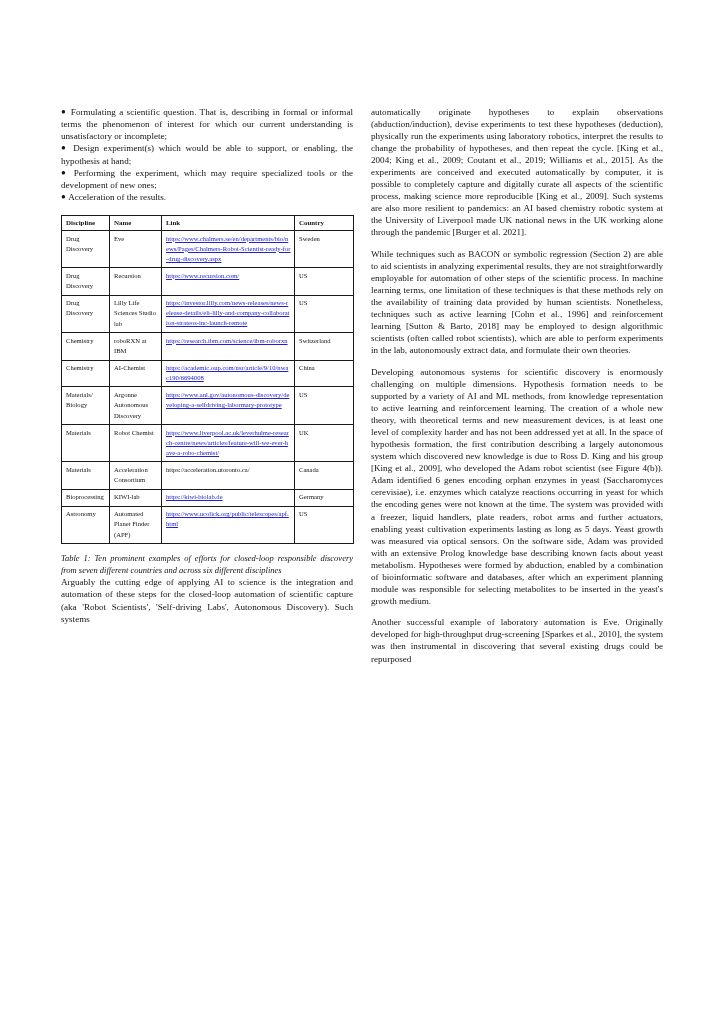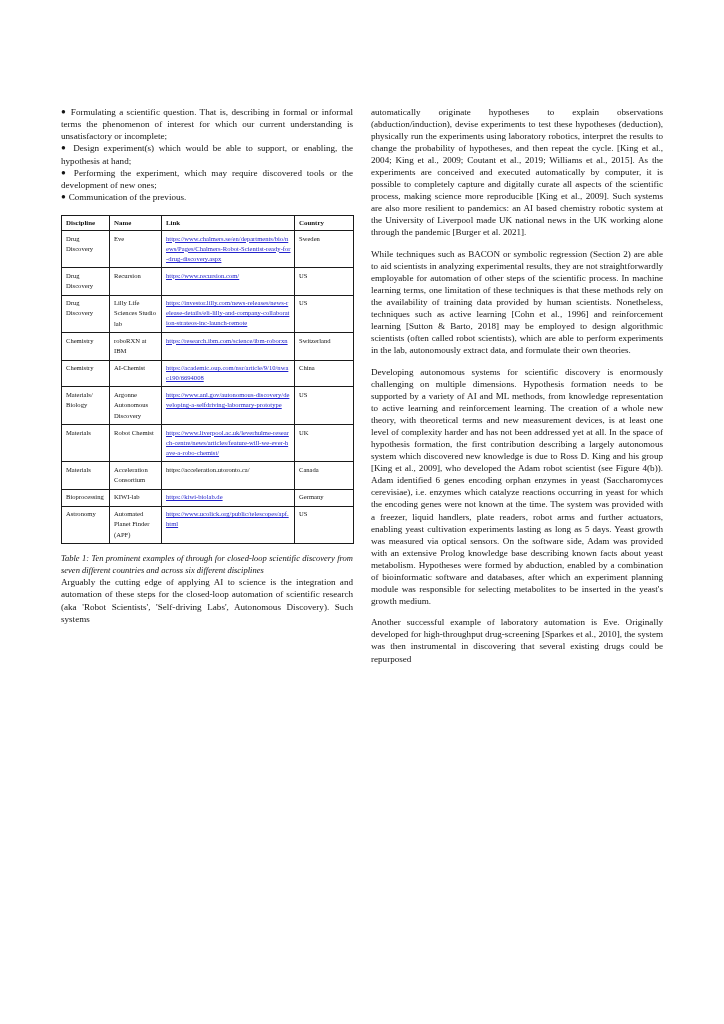--- a/index.html
+++ b/index.html
@@ -114,25 +114,25 @@
         <p class="body">
           <span class="bullet-dot">●</span>
           <span>Formulating a scientific question. That is, describing in formal or informal terms the phenomenon of interest for which our current understanding is unsatisfactory or incomplete;</span>
         </p>
         <p class="body">
           <span class="bullet-dot">●</span>
           <span>Design experiment(s) which would be able to support, or enabling, the hypothesis at hand;</span>
         </p>
         <p class="body">
           <span class="bullet-dot">●</span>
-          <span>Performing the experiment, which may require discovered tools or the development of new ones;</span>
-        </p>
-        <p class="body">
-          <span class="bullet-dot">●</span>
-          <span>Communication of the previous.</span>
+          <span>Performing the experiment, which may require specialized tools or the development of new ones;</span>
+        </p>
+        <p class="body">
+          <span class="bullet-dot">●</span>
+          <span>Acceleration of the results.</span>
         </p>
       </div>
 
       <table class="reftable">
         <colgroup>
           <col class="c-disc">
             <col class="c-name">
             <col class="c-link">
             <col class="c-ctry">
         </colgroup>
@@ -221,23 +221,23 @@
             <td>Astronomy</td>
             <td class="cell-name">Automated Planet Finder (APF)</td>
             <td>
                 <span class="link">https://www.ucolick.org/public/telescopes/apf.html</span>
               </td>
             <td>US</td>
           </tr>
         </tbody>
       </table>
 
-      <div class="caption">Table 1: Ten prominent examples of through for closed-loop scientific discovery from seven different countries and across six different disciplines</div>
-
-      <p class="body after-table">Arguably the cutting edge of applying AI to science is the integration and automation of these steps for the closed-loop automation of scientific research (aka 'Robot Scientists', 'Self-driving Labs', Autonomous Discovery). Such systems</p>
+      <div class="caption">Table 1: Ten prominent examples of efforts for closed-loop responsible discovery from seven different countries and across six different disciplines</div>
+
+      <p class="body after-table">Arguably the cutting edge of applying AI to science is the integration and automation of these steps for the closed-loop automation of scientific capture (aka 'Robot Scientists', 'Self-driving Labs', Autonomous Discovery). Such systems</p>
     </div>
 
     <div class="col">
       <p class="body">automatically originate hypotheses to explain observations (abduction/induction), devise experiments to test these hypotheses (deduction), physically run the experiments using laboratory robotics, interpret the results to change the probability of hypotheses, and then repeat the cycle. [King et al., 2004; King et al., 2009; Coutant et al., 2019; Williams et al., 2015]. As the experiments are conceived and executed automatically by computer, it is possible to completely capture and digitally curate all aspects of the scientific process, making science more reproducible [King et al., 2009]. Such systems are also more resilient to pandemics: an AI based chemistry robotic system at the University of Liverpool made UK national news in the UK working alone through the pandemic [Burger et al. 2021].</p>
       <p class="body">While techniques such as BACON or symbolic regression (Section 2) are able to aid scientists in analyzing experimental results, they are not straightforwardly employable for automation of other steps of the scientific process. In machine learning terms, one limitation of these techniques is that these methods rely on the availability of training data provided by human scientists. Nonetheless, techniques such as active learning [Cohn et al., 1996] and reinforcement learning [Sutton &amp; Barto, 2018] may be employed to design algorithmic scientists (often called robot scientists), which are able to perform experiments in the lab, autonomously extract data, and formulate their own theories.</p>
       <p class="body">Developing autonomous systems for scientific discovery is enormously challenging on multiple dimensions. Hypothesis formation needs to be supported by a variety of AI and ML methods, from knowledge representation to active learning and reinforcement learning. The creation of a whole new theory, with theoretical terms and new measurement devices, is at least one level of complexity harder and has not been addressed yet at all. In the space of hypothesis formation, the first contribution describing a largely autonomous system which discovered new knowledge is due to Ross D. King and his group [King et al., 2009], who developed the Adam robot scientist (see Figure 4(b)). Adam identified 6 genes encoding orphan enzymes in yeast (Saccharomyces cerevisiae), i.e. enzymes which catalyze reactions occurring in yeast for which the encoding genes were not known at the time. The system was provided with a freezer, liquid handlers, plate readers, robot arms and further actuators, enabling yeast cultivation experiments lasting as long as 5 days. Yeast growth was measured via optical sensors. On the software side, Adam was provided with an extensive Prolog knowledge base describing known facts about yeast metabolism. Hypotheses were formed by abduction, enabled by a combination of bioinformatic software and databases, after which an experiment planning module was responsible for selecting metabolites to be inserted in the yeast's growth medium.</p>
       <p class="body">Another successful example of laboratory automation is Eve. Originally developed for high-throughput drug-screening [Sparkes et al., 2010], the system was then instrumental in discovering that several existing drugs could be repurposed</p>
     </div>
 
   </div>

